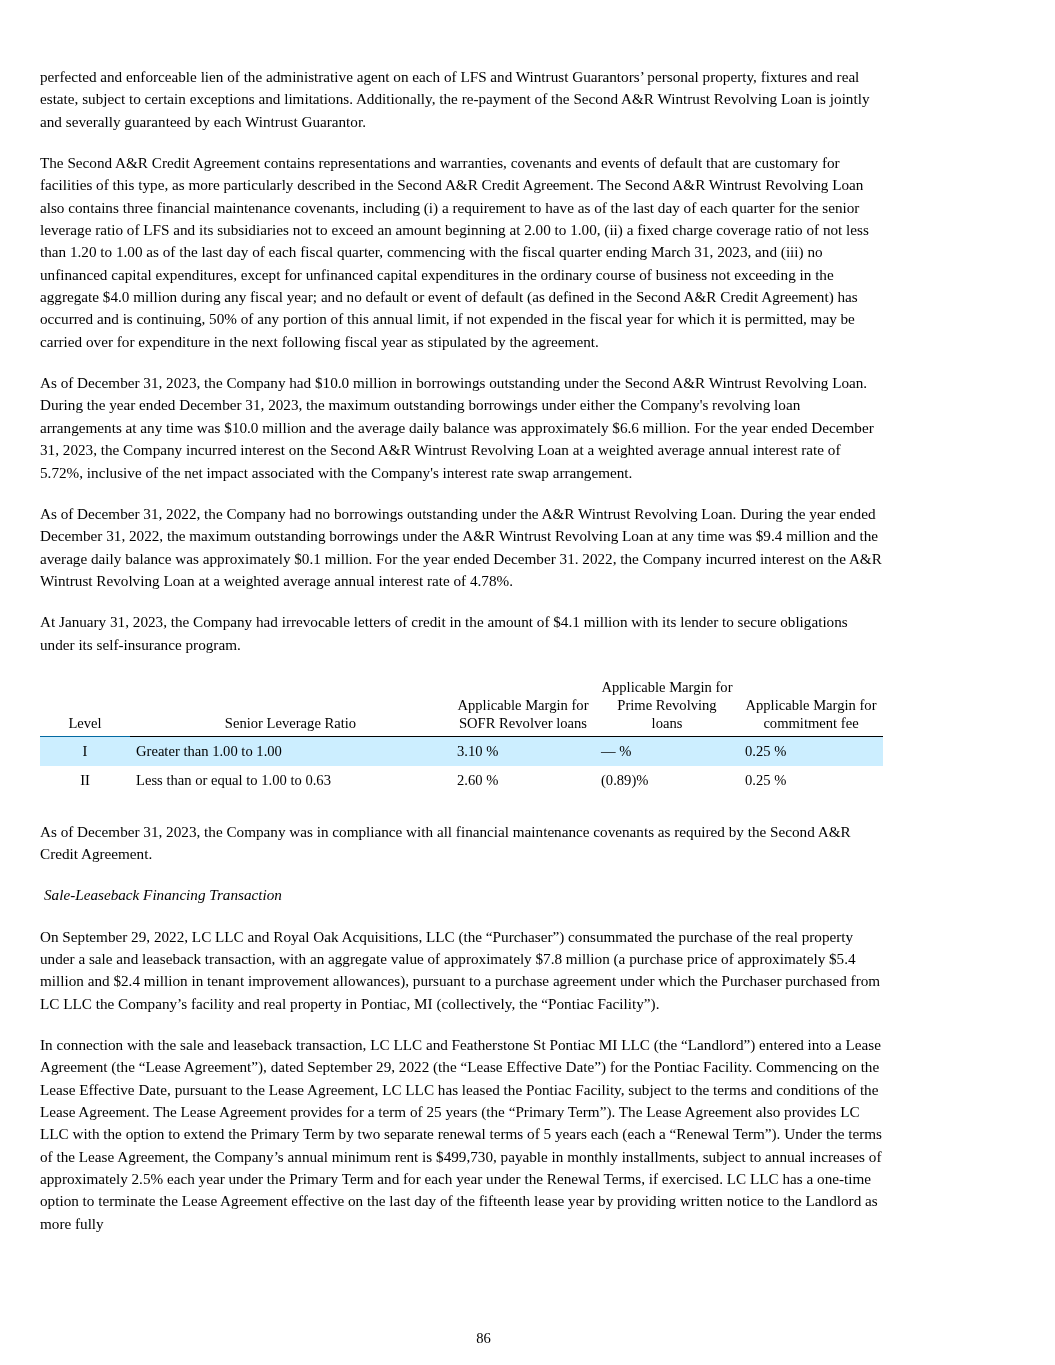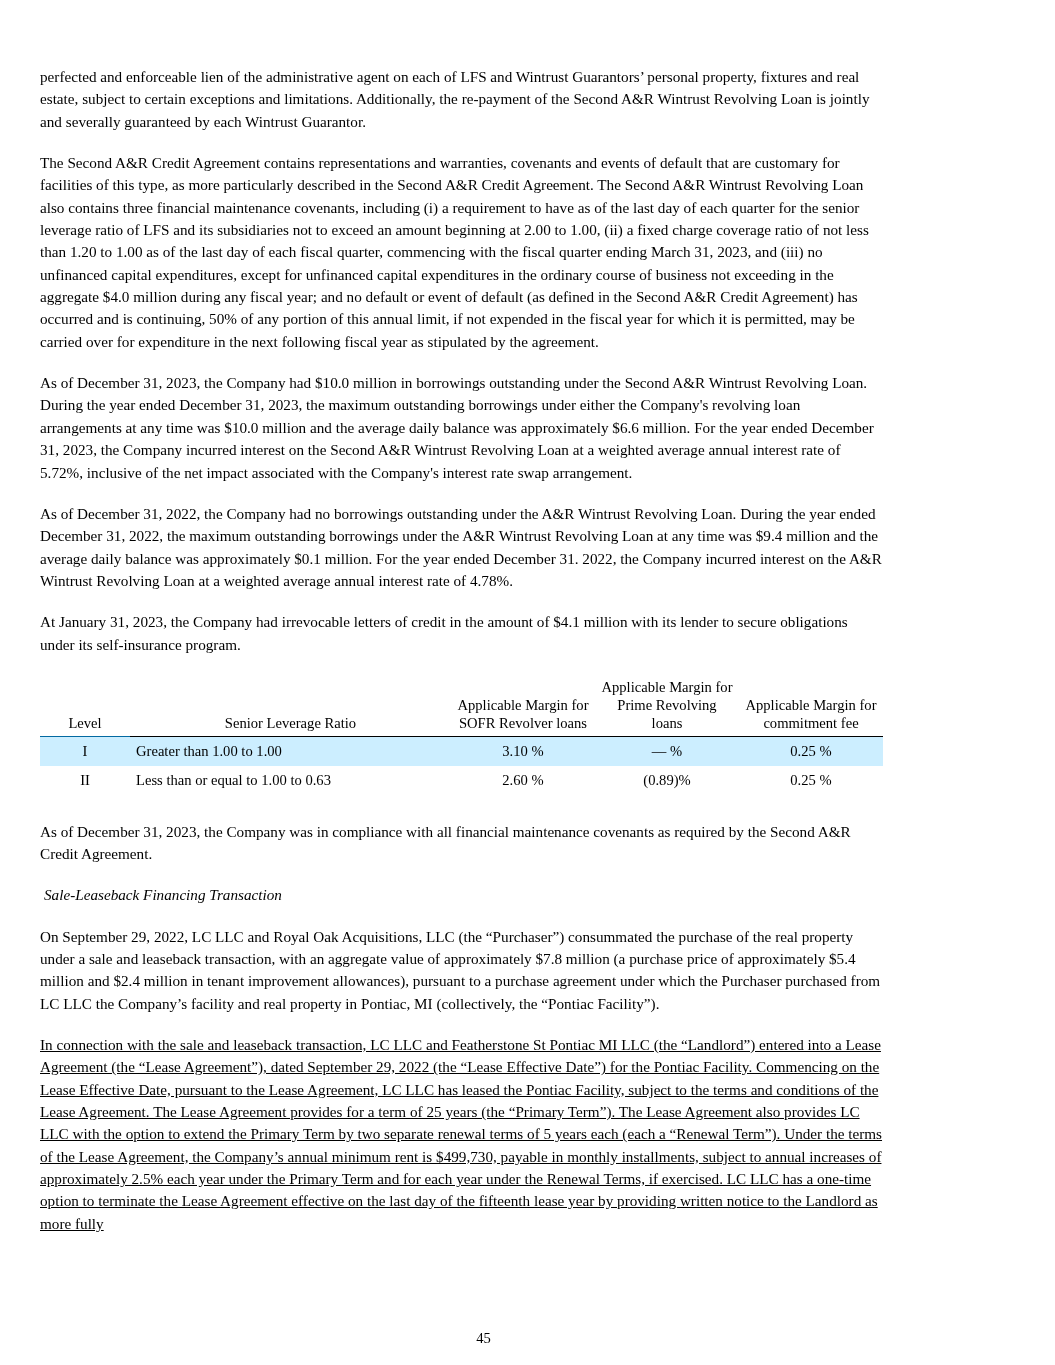--- a/index.html
+++ b/index.html
@@ -21,21 +21,20 @@
     padding: 66px 84px 40px 40px;
   }
   p.para {
     font-size: 15.2px;
     line-height: 1.47;
     text-align: left;
     margin: 0 0 19px 0;
   }
   p.para:last-of-type {
     margin-bottom: 0;
-    text-decoration: underline;
   }
   .italic-heading {
     font-size: 15.2px;
     font-style: italic;
     margin: 0 0 19px 4px;
     line-height: 1.47;
   }
   table.margin-table {
     border-collapse: collapse;
     width: 100%;
@@ -69,21 +68,21 @@
   }
   td.c-level {
     text-align: center;
     width: 78px;
   }
   td.c-ratio {
     text-align: left;
     padding-left: 26px;
   }
   td.c-num {
-    text-align: center;
+    text-align: left;
     width: 132px;
     padding-right: 14px;
   }
   .page-number {
     position: absolute;
     left: 0;
     right: 0;
     bottom: 18px;
     text-align: center;
     font-size: 14.6px;
@@ -128,14 +127,14 @@
     </tbody>
   </table>
 
   <p class="para">As of December 31, 2023, the Company was in compliance with all financial maintenance covenants as required by the Second A&amp;R Credit Agreement.</p>
 
   <p class="italic-heading">Sale-Leaseback Financing Transaction</p>
 
   <p class="para">On September 29, 2022, LC LLC and Royal Oak Acquisitions, LLC (the “Purchaser”) consummated the purchase of the real property under a sale and leaseback transaction, with an aggregate value of approximately $7.8 million (a purchase price of approximately $5.4 million and $2.4 million in tenant improvement allowances), pursuant to a purchase agreement under which the Purchaser purchased from LC LLC the Company’s facility and real property in Pontiac, MI (collectively, the “Pontiac Facility”).</p>
   <p class="para">In connection with the sale and leaseback transaction, LC LLC and Featherstone St Pontiac MI LLC (the “Landlord”) entered into a Lease Agreement (the “Lease Agreement”), dated September 29, 2022 (the “Lease Effective Date”) for the Pontiac Facility. Commencing on the Lease Effective Date, pursuant to the Lease Agreement, LC LLC has leased the Pontiac Facility, subject to the terms and conditions of the Lease Agreement. The Lease Agreement provides for a term of 25 years (the “Primary Term”). The Lease Agreement also provides LC LLC with the option to extend the Primary Term by two separate renewal terms of 5 years each (each a “Renewal Term”). Under the terms of the Lease Agreement, the Company’s annual minimum rent is $499,730, payable in monthly installments, subject to annual increases of approximately 2.5% each year under the Primary Term and for each year under the Renewal Terms, if exercised. LC LLC has a one-time option to terminate the Lease Agreement effective on the last day of the fifteenth lease year by providing written notice to the Landlord as more fully</p>
 
-  <div class="page-number">45</div>
+  <div class="page-number">86</div>
 </div>
 
 </body></html>

